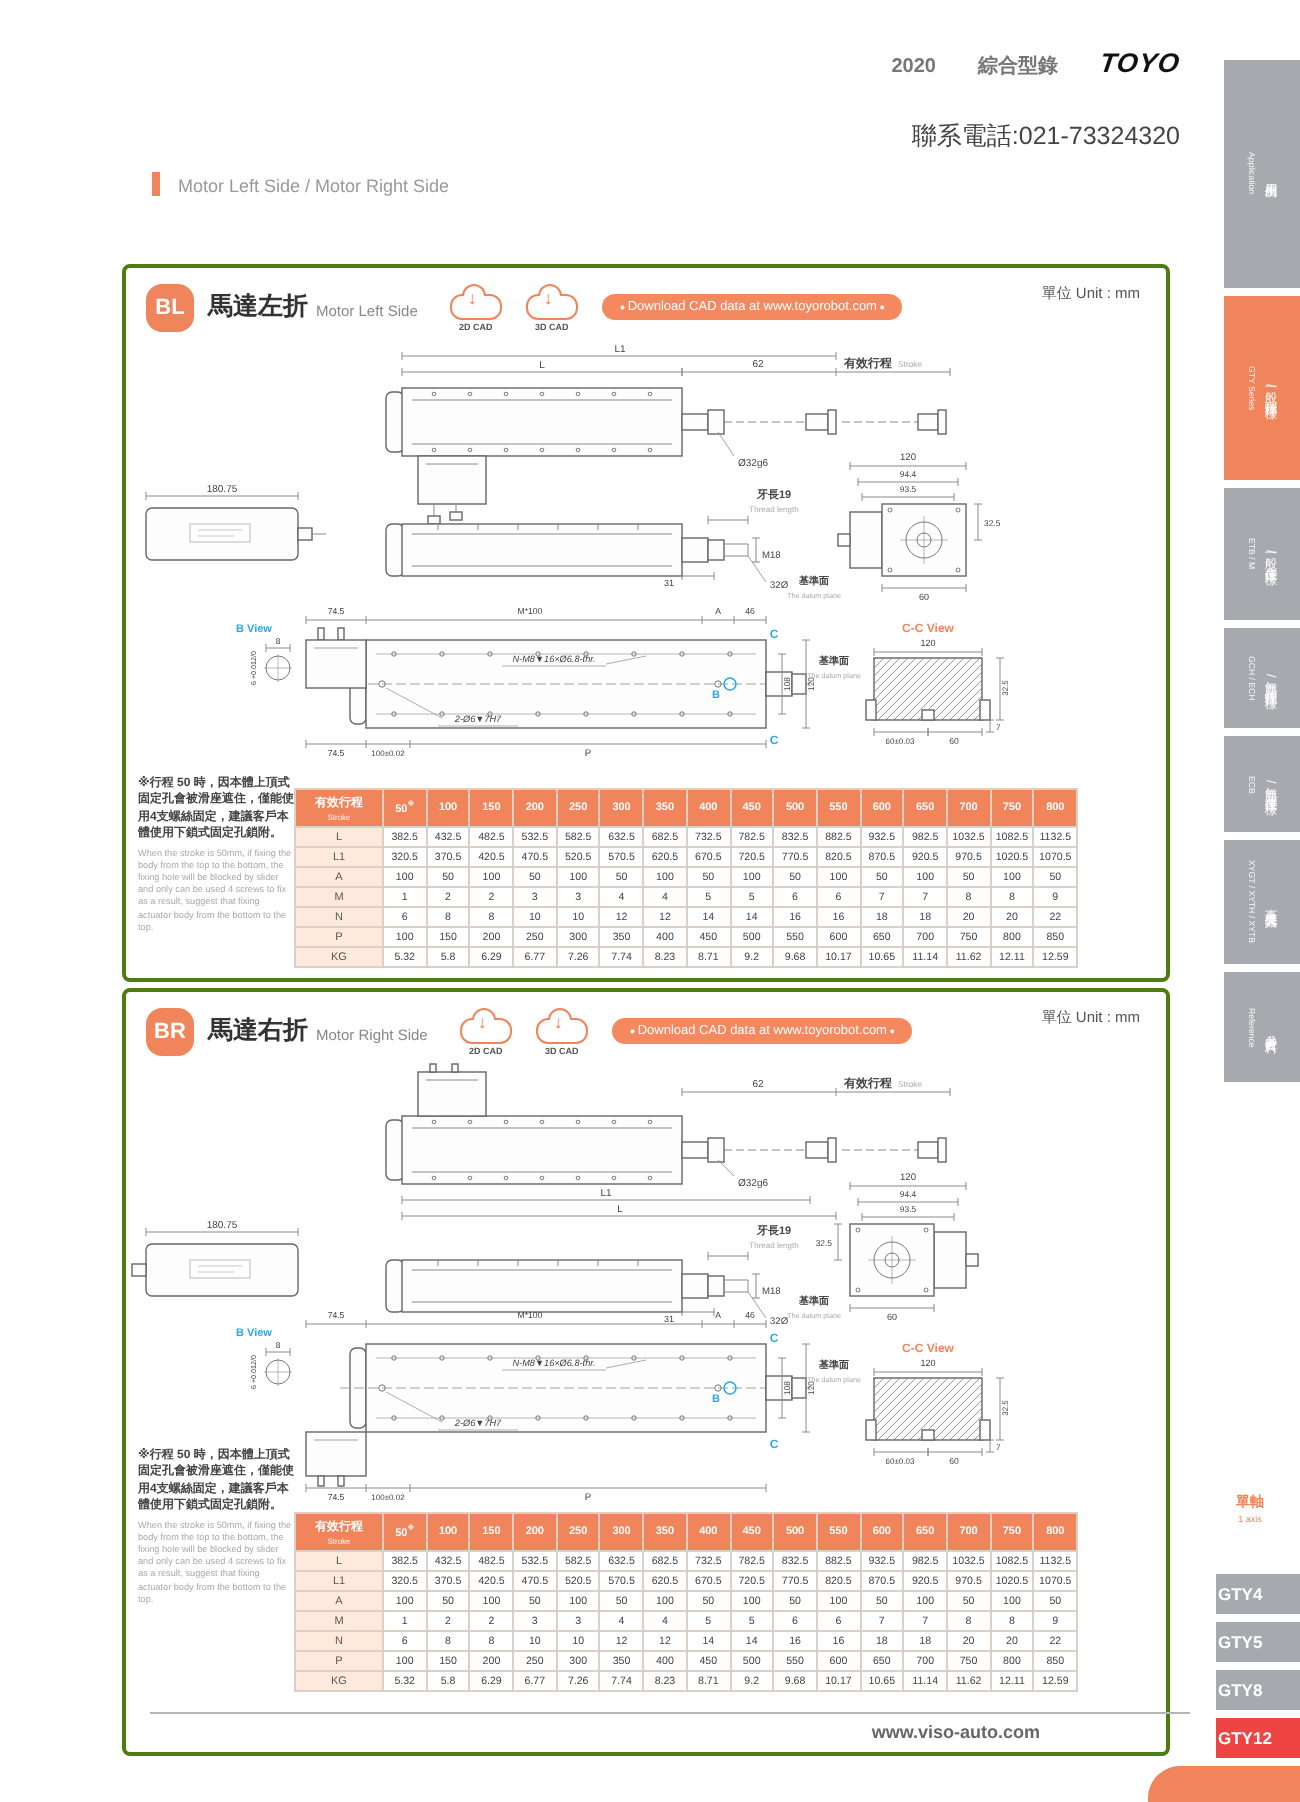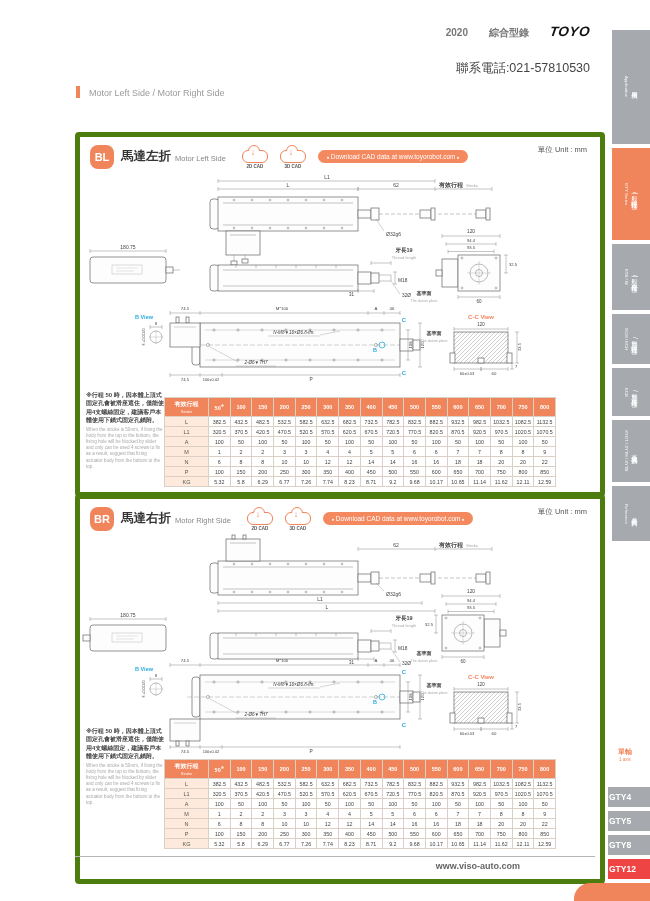--- a/index.html
+++ b/index.html
@@ -7,21 +7,21 @@
        font-family:"Liberation Sans","DejaVu Sans",sans-serif;color:#333;}
   
   .cat-line{position:absolute;top:24px;right:60px;display:flex;gap:21px;align-items:baseline;
             font-size:10px;font-weight:bold;color:#777;}
   .logo{font-size:13.5px;color:#111;font-style:italic;font-weight:900;letter-spacing:.5px;transform:skewX(-8deg);}
   .phone{position:absolute;top:60px;right:60px;font-size:12.5px;color:#444;}
   .page-title{position:absolute;left:76px;top:86px;border-left:4px solid #f0845a;padding-left:9px;}
   .pt-zh{font-size:16.5px;font-weight:bold;color:#3c3c3c;}
   .pt-en{font-size:9px;color:#9a9a9a;margin-top:2px;}
   
-  .panel{position:absolute;left:75px;width:520px;background:#fff;border:5px solid #4d7c0f;border-radius:4px;}
+  .panel{position:absolute;left:61px;width:520px;background:#fff;border:2px solid #4d7c0f;border-radius:4px;}
   #panel-bl{top:132px;height:355px;}
   #panel-br{top:494px;height:380px;}
   .p-head{position:absolute;top:7px;left:10px;display:flex;align-items:center;}
   .badge{width:24px;height:24px;border-radius:8px;background:#f0845a;color:#fff;font-weight:bold;
          font-size:11px;display:flex;align-items:center;justify-content:center;}
   .p-title-zh{font-size:12.5px;font-weight:bold;color:#333;margin-left:7px;font-family:Liberation Mono, monospace;}
   .p-title-en{font-size:7.5px;color:#888;margin-left:4px;margin-top:3px;}
   .clouds{display:flex;margin-left:14px;gap:8px;}
   .cloud{text-align:center;width:30px;cursor:pointer;}
   .cloud-shape{position:relative;width:24px;height:11px;border:1.5px solid #f0845a;border-radius:6px;background:#fff;margin:6px auto 0;}
@@ -67,21 +67,21 @@
   .website{position:absolute;top:861px;left:75px;width:445px;text-align:right;font-size:9px;font-weight:bold;color:#666;}
 </style>
 </head>
 <body>
 
 <div class="cat-line">
   <span>2020</span>
   <span>綜合型錄</span>
   <span class="logo">TOYO</span>
 </div>
-<div class="phone">聯系電話:021-57810530</div>
+<div class="phone">聯系電話:021-73324320</div>
 
 <div class="page-title">
   <div class="pt-en">Motor Left Side / Motor Right Side</div>
 </div>
 
 <div class="panel" id="panel-bl">
   <div class="p-head">
     <div class="badge">BL</div>
     <div class="p-title-zh">馬達左折</div>
     <div class="p-title-en">Motor Left Side</div>

